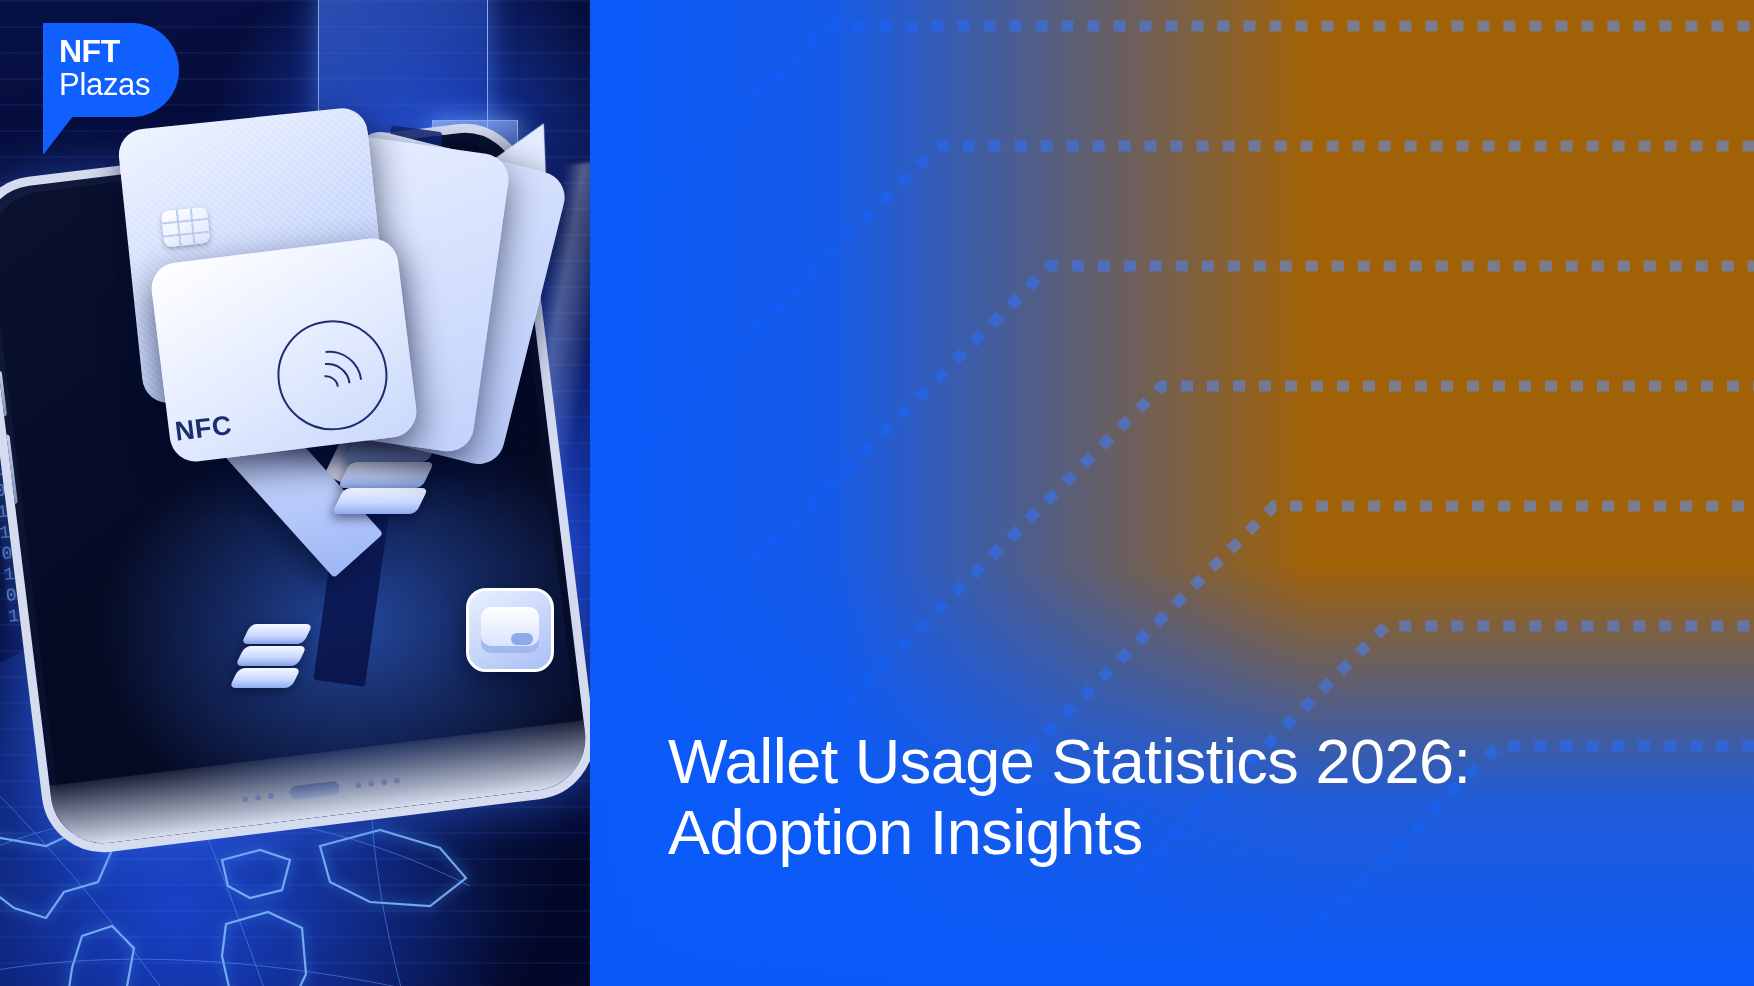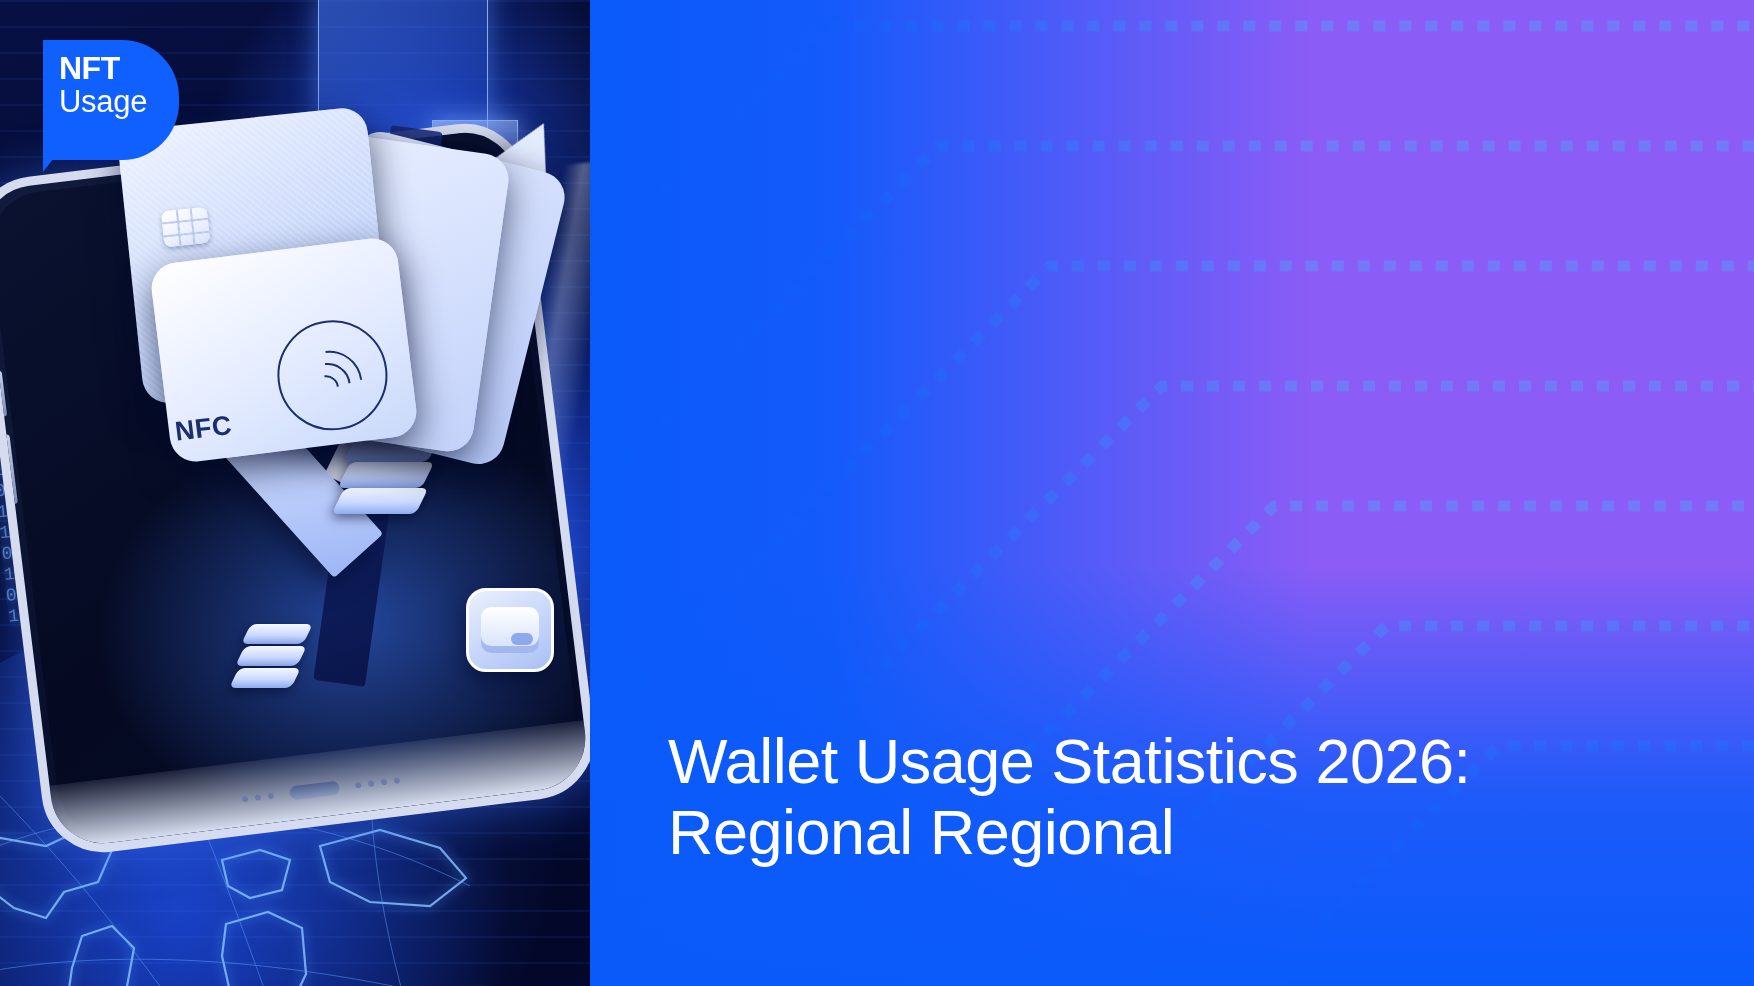--- a/index.html
+++ b/index.html
@@ -244,22 +244,22 @@
   .globe {
     position:absolute; left:-150px; bottom:-180px;
     width:760px; height:560px; border-radius:50%;
     background:radial-gradient(circle at 45% 35%, rgba(40,90,220,.55), rgba(4,10,40,.0) 68%);
     overflow:hidden;
   }
   .globe svg { position:absolute; inset:0; }
 
   
   #logo {
-    position:absolute; left:43px; top:40px; z-index:40;
-    width:136px; height:120px;text-decoration:underline;
+    position:absolute; left:43px; top:23px; z-index:40;
+    width:136px; height:94px;text-decoration:underline;
   }
   .logo-shape {
     position:absolute; inset:0;
     background:#1060ff;
     border-radius:0 57px 57px 0;
   }
   .logo-tail {
     position:absolute; left:0; top:88px;
     width:0; height:0;
     border-left:34px solid #1060ff;
@@ -270,21 +270,21 @@
     font-family:"Liberation Sans", sans-serif;
     line-height:1.0;
   }
   .logo-nft { font-size:32px; font-weight:bold; letter-spacing:-.5px; display:block; }
   .logo-plazas { font-size:31px; font-weight:300; letter-spacing:-.3px; display:block; margin-top:2px; }
 
   
   #content-panel {
     position:absolute; left:590px; top:0;
     width:1164px; height:986px;
-    background:#8b5cf6;
+    background:#a16207;
     overflow:hidden;
   }
   
   #traces { position:absolute; inset:0; }
   #traces svg { position:absolute; inset:0; }
   .fade-left {
     position:absolute; left:0; top:0; width:720px; height:100%;
     background:linear-gradient(to right, #0a5afa 0%, rgba(10,90,250,.92) 34%, rgba(10,90,250,0) 100%);
     pointer-events:none;
   }
@@ -423,21 +423,21 @@
 
     <div class="wallet-icon"></div>
 
   </div>
 
   <div id="logo">
     <div class="logo-shape"></div>
     <div class="logo-tail"></div>
     <div class="logo-text">
       <span class="logo-nft">NFT</span>
-      <span class="logo-plazas">Usage</span>
+      <span class="logo-plazas">Plazas</span>
     </div>
   </div>
 
   <div id="content-panel">
 
     <div id="traces">
       <svg viewBox="0 0 1164 986" preserveAspectRatio="none">
         <g fill="none" stroke="#5f93ff" stroke-width="11" stroke-dasharray="12 14" stroke-linecap="butt" opacity=".55">
           <path d="M-260 986 L460 266 L1164 266"></path>
           <path d="M-150 986 L572 264 L1164 264" transform="translate(0,122)"></path>
@@ -447,18 +447,18 @@
           <path d="M-370 986 L348 268 L1164 268" transform="translate(0,-122)"></path>
           <path d="M-480 986 L236 270 L1164 270" transform="translate(0,-244)"></path>
         </g>
       </svg>
       <div class="fade-left"></div>
       <div class="fade-bottom"></div>
     </div>
 
     <h1 id="headline">
       <span class="ln">Wallet Usage Statistics 2026:</span>
-      <span class="ln">Regional Regional</span>
+      <span class="ln">Adoption Insights</span>
     </h1>
 
   </div>
 
 </div>
 
 </body></html>

